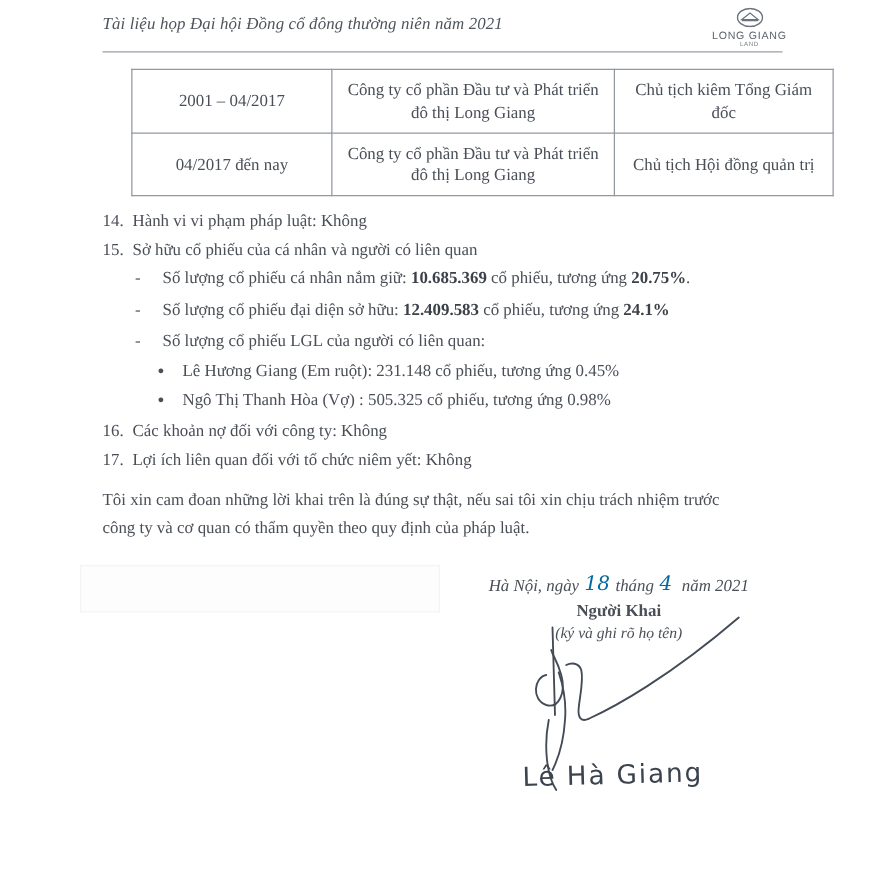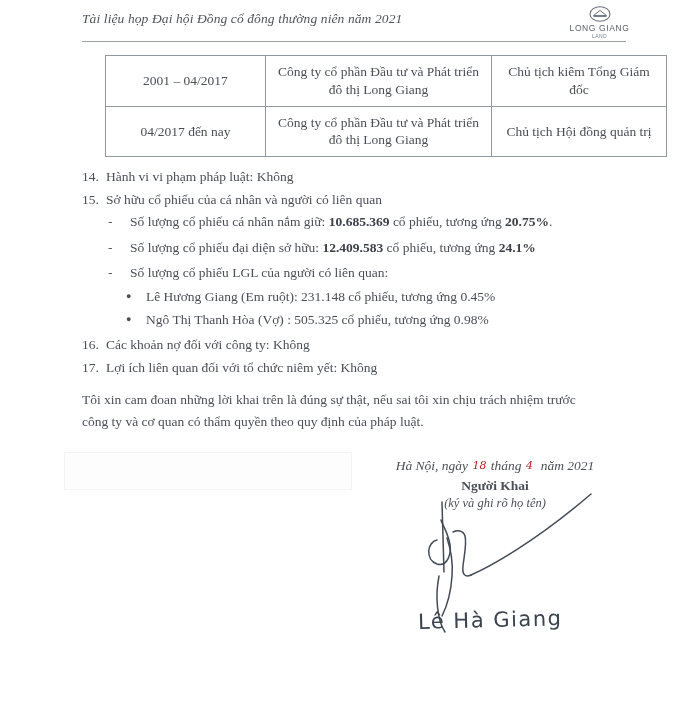--- a/index.html
+++ b/index.html
@@ -183,22 +183,22 @@
     color: #4a4f57;
   }
   .sig-date {
     font-style: italic;
     font-size: 13.5px;
     white-space: nowrap;
   }
   .hand-ink {
     font-family: "DejaVu Serif", serif;
     font-style: italic;
-    font-size: 11px;
-    color: #b91c1c;
+    font-size: 16px;
+    color: #0369a1;
     position: relative;
     top: -1px;
     padding: 0 1px;
   }
   .sig-role {
     font-weight: bold;
     font-size: 13.5px;
     margin-top: 4px;
   }
   .sig-note {

